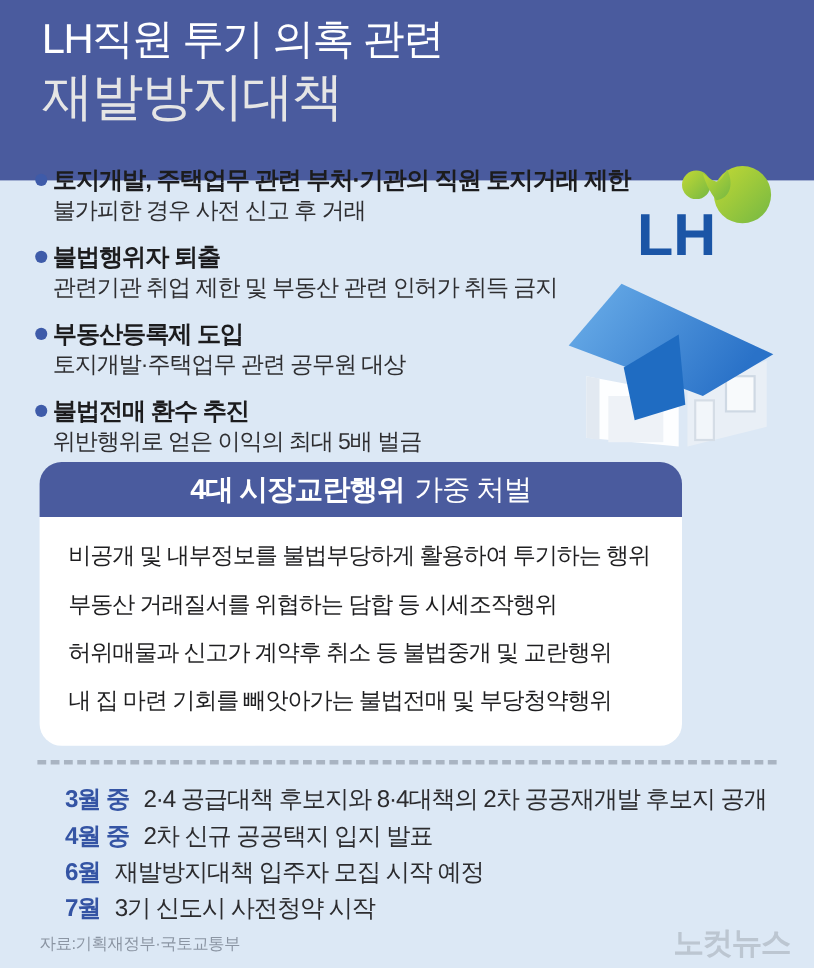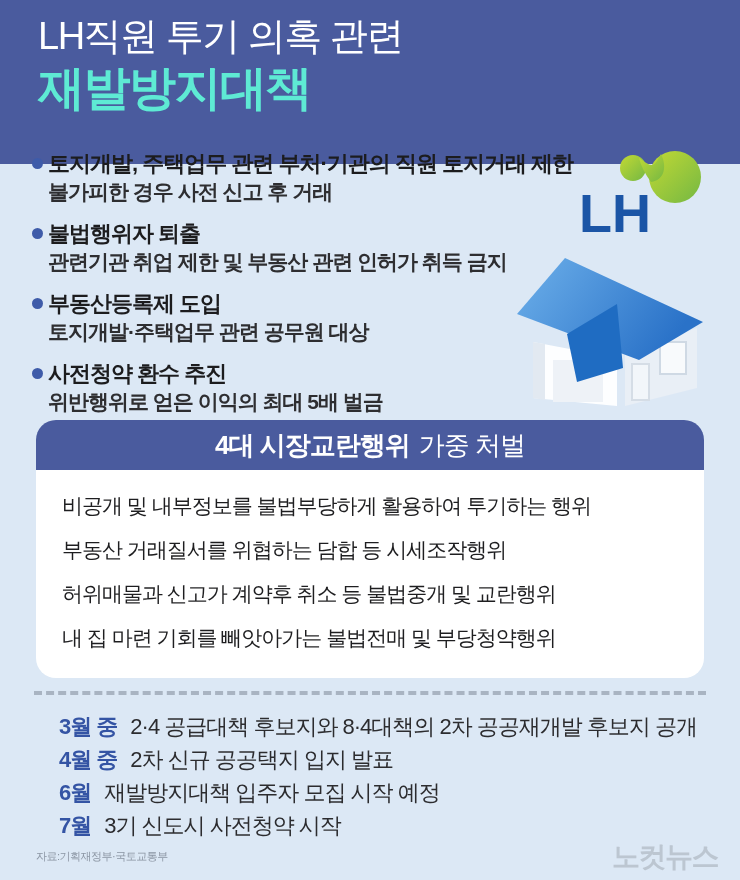--- a/index.html
+++ b/index.html
@@ -8,38 +8,38 @@
     background:#dce8f5;
     font-family:"Liberation Sans","DejaVu Sans",sans-serif;
   }
 
   
   .banner {
     position:absolute; top:0; left:0; width:740px; height:164px;
     background:#4a5b9e; box-sizing:border-box; padding:15px 0 0 38px;
   }
   .banner-line1 { color:#ffffff; font-size:38px; font-weight:500; letter-spacing:-1.5px; line-height:1.15; }
-  .banner-line2 { color:#5eead4; font-size:47px; font-weight:700; letter-spacing:-1.5px; line-height:1.1; margin-top:3px; }
+  .banner-line2 { color:#e5e5e5; font-size:47px; font-weight:400; letter-spacing:-1.5px; line-height:1.1; margin-top:3px; }
 
   
   .measures { position:absolute; top:149px; left:32px; width:620px; }
   .measure { margin-bottom:13px; }
   .m-title {
     position:relative; padding-left:16px; font-size:22px; font-weight:700;
     color:#1c1c1e; letter-spacing:-1px; line-height:29px; white-space:nowrap;
   }
   .m-dot { position:absolute; left:0; top:9px; width:11px; height:11px; border-radius:50%; background:#3e5ba9; }
-  .m-desc { padding-left:16px; font-size:21px; color:#2e2e31; letter-spacing:-1px; line-height:28px; white-space:nowrap;font-weight:bold; }
+  .m-desc { padding-left:16px; font-size:21px; color:#2e2e31; letter-spacing:-1px; line-height:28px; white-space:nowrap; }
 
   
   .lh-logo { position:absolute; left:575px; top:140px; width:130px; height:100px; }
   .house { position:absolute; left:505px; top:248px; width:205px; height:160px; }
 
   
-  .card { position:absolute; left:36px; top:420px; width:668px; }
+  .card { position:absolute; left:36px; top:420px; width:584px; }
   .card-header {
     height:50px; background:#4a5b9e; border-radius:20px 20px 0 0;
     display:flex; align-items:center; justify-content:center;
     color:#ffffff; font-size:26px; letter-spacing:-1px;
   }
   .card-header .t-bold { font-weight:800; margin-right:9px; }
   .card-body { background:#ffffff; border-radius:0 0 20px 20px; padding:14px 22px 18px; }
   .card-line {
     font-size:21px; color:#1e1e20; letter-spacing:-1px;
     line-height:24px; padding:10px 4px; white-space:nowrap;
@@ -48,21 +48,21 @@
   
   .divider { position:absolute; top:691px; left:34px; width:672px; height:0; border-top:4px dashed #a9b4c2; }
 
   
   .timeline { position:absolute; top:710px; left:36px; width:690px;margin-left:23px; }
   .t-row { line-height:33px; font-size:22px; letter-spacing:-1px; white-space:nowrap; }
   .t-label { color:#3454a4; font-weight:800; margin-right:13px; }
   .t-text { color:#2c2c2f; }
 
   
-  .source { position:absolute; left:36px; top:849px; font-size:11px; color:#8b95a3; letter-spacing:-0.5px; }
+  .source { position:absolute; left:36px; top:849px; font-size:15px; color:#8b95a3; letter-spacing:-0.5px; }
   .brand  { position:absolute; right:22px; top:838px; font-size:28px; font-weight:800; color:#bcc6d1; letter-spacing:-1.5px; }
 </style>
 </head>
 <body>
 
 <header class="banner">
   <div class="banner-line1">LH직원 투기 의혹 관련</div>
   <div class="banner-line2">재발방지대책</div>
 </header>
 
@@ -73,21 +73,21 @@
   </div>
   <div class="measure">
     <div class="m-title"><span class="m-dot"></span><span>불법행위자 퇴출</span></div>
     <div class="m-desc">관련기관 취업 제한 및 부동산 관련 인허가 취득 금지</div>
   </div>
   <div class="measure">
     <div class="m-title"><span class="m-dot"></span><span>부동산등록제 도입</span></div>
     <div class="m-desc">토지개발·주택업무 관련 공무원 대상</div>
   </div>
   <div class="measure">
-    <div class="m-title"><span class="m-dot"></span><span>사전청약 환수 추진</span></div>
+    <div class="m-title"><span class="m-dot"></span><span>불법전매 환수 추진</span></div>
     <div class="m-desc">위반행위로 얻은 이익의 최대 5배 벌금</div>
   </div>
 </section>
 
 <svg class="lh-logo" viewBox="0 0 130 100" aria-hidden="true">
   <defs>
     <linearGradient id="g-green" x1="0" y1="0" x2="1" y2="1">
       <stop offset="0" stop-color="#c3d934"></stop>
       <stop offset="1" stop-color="#74b843"></stop>
     </linearGradient>

